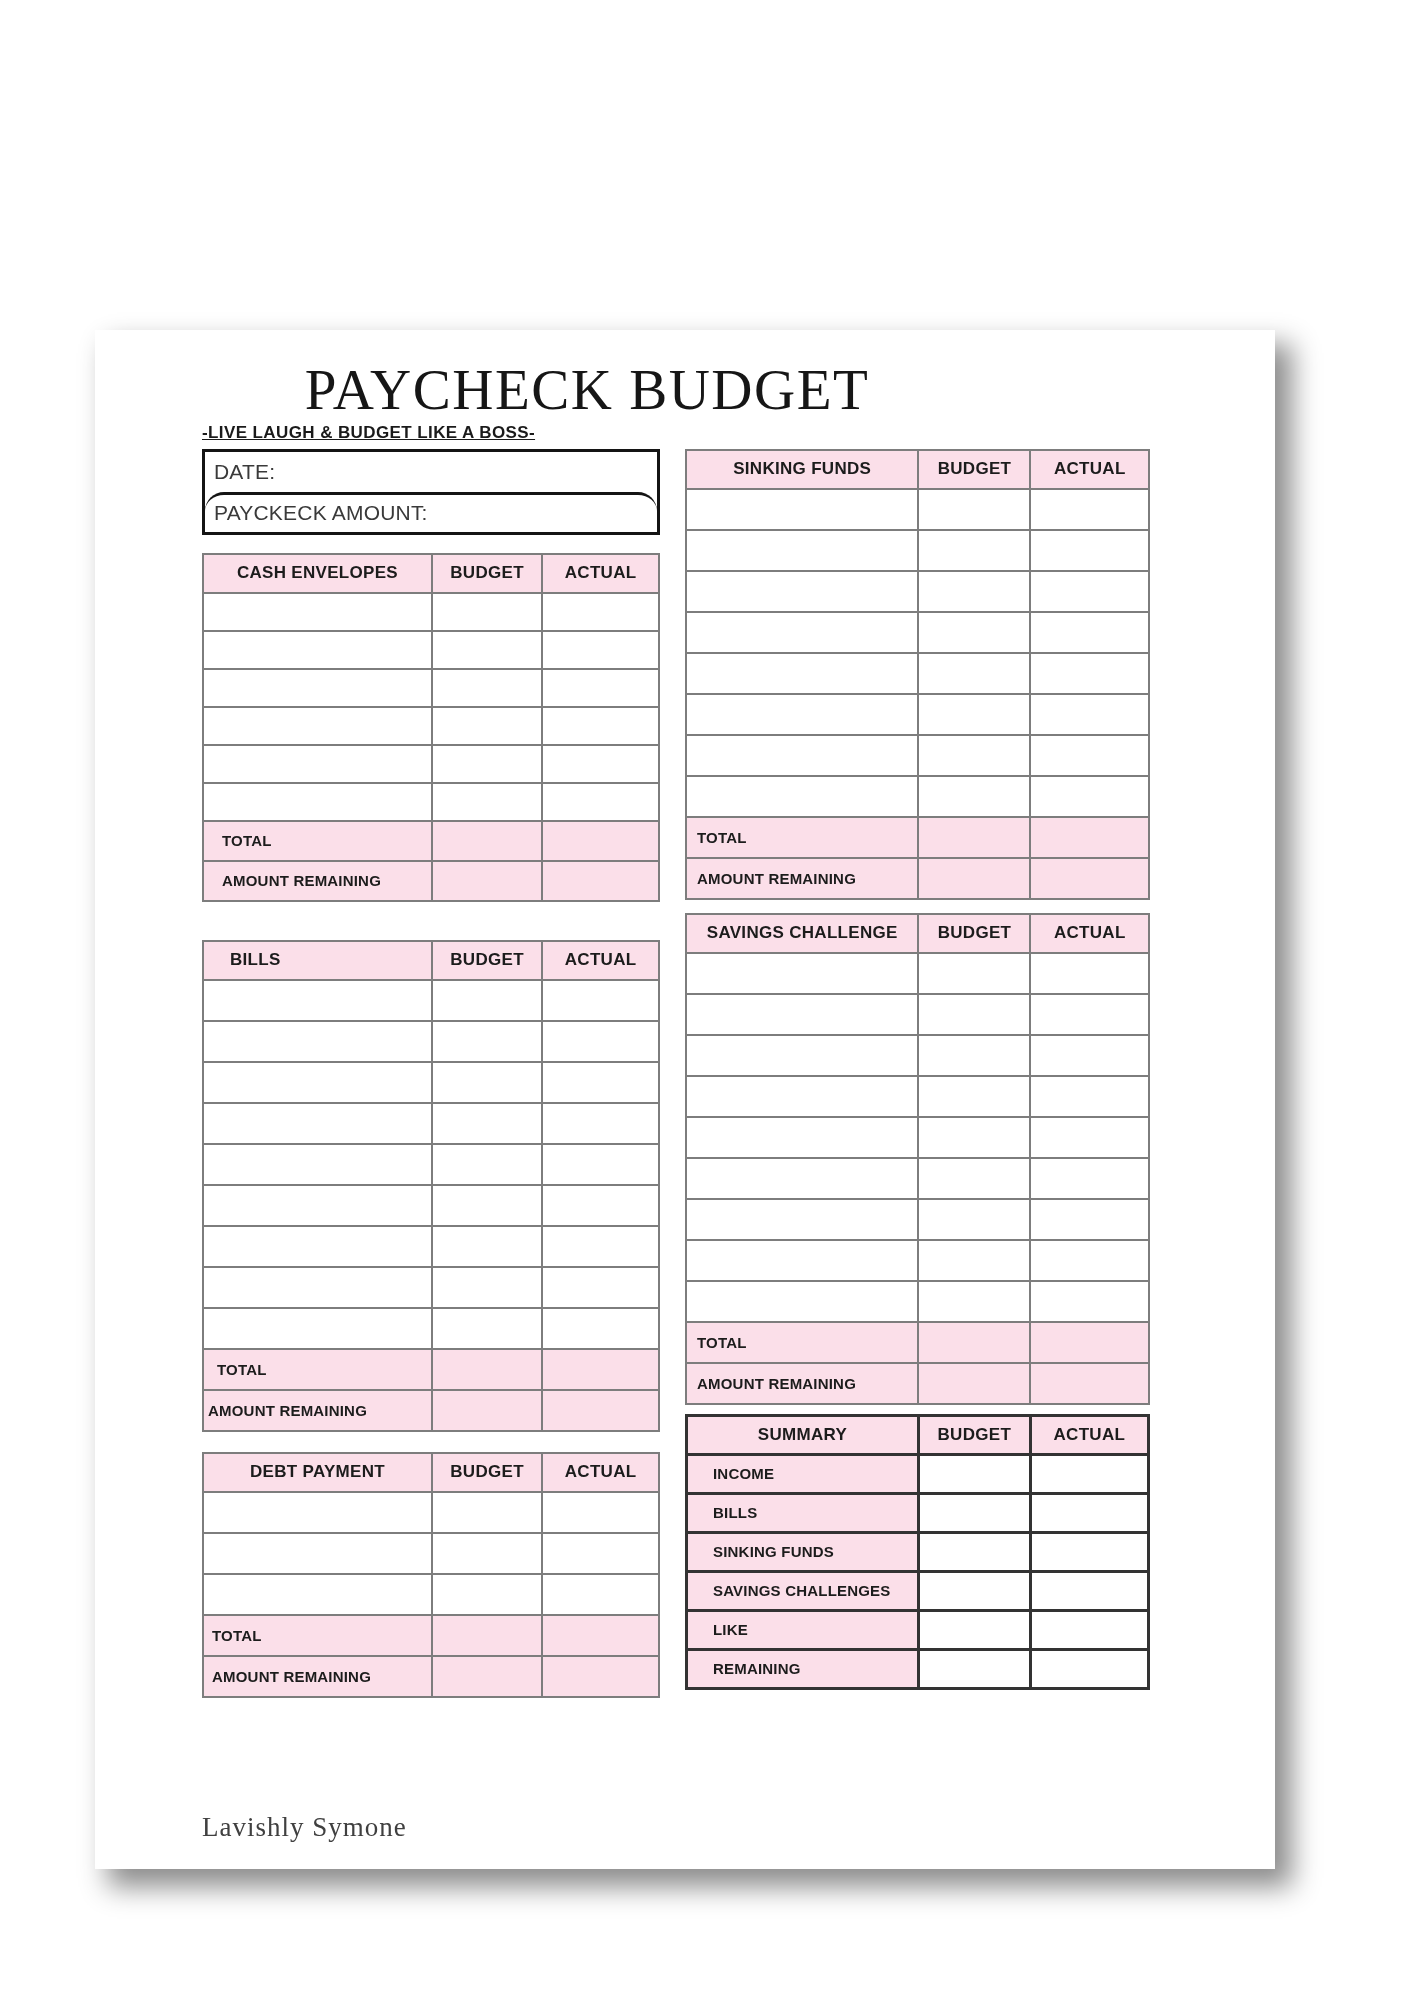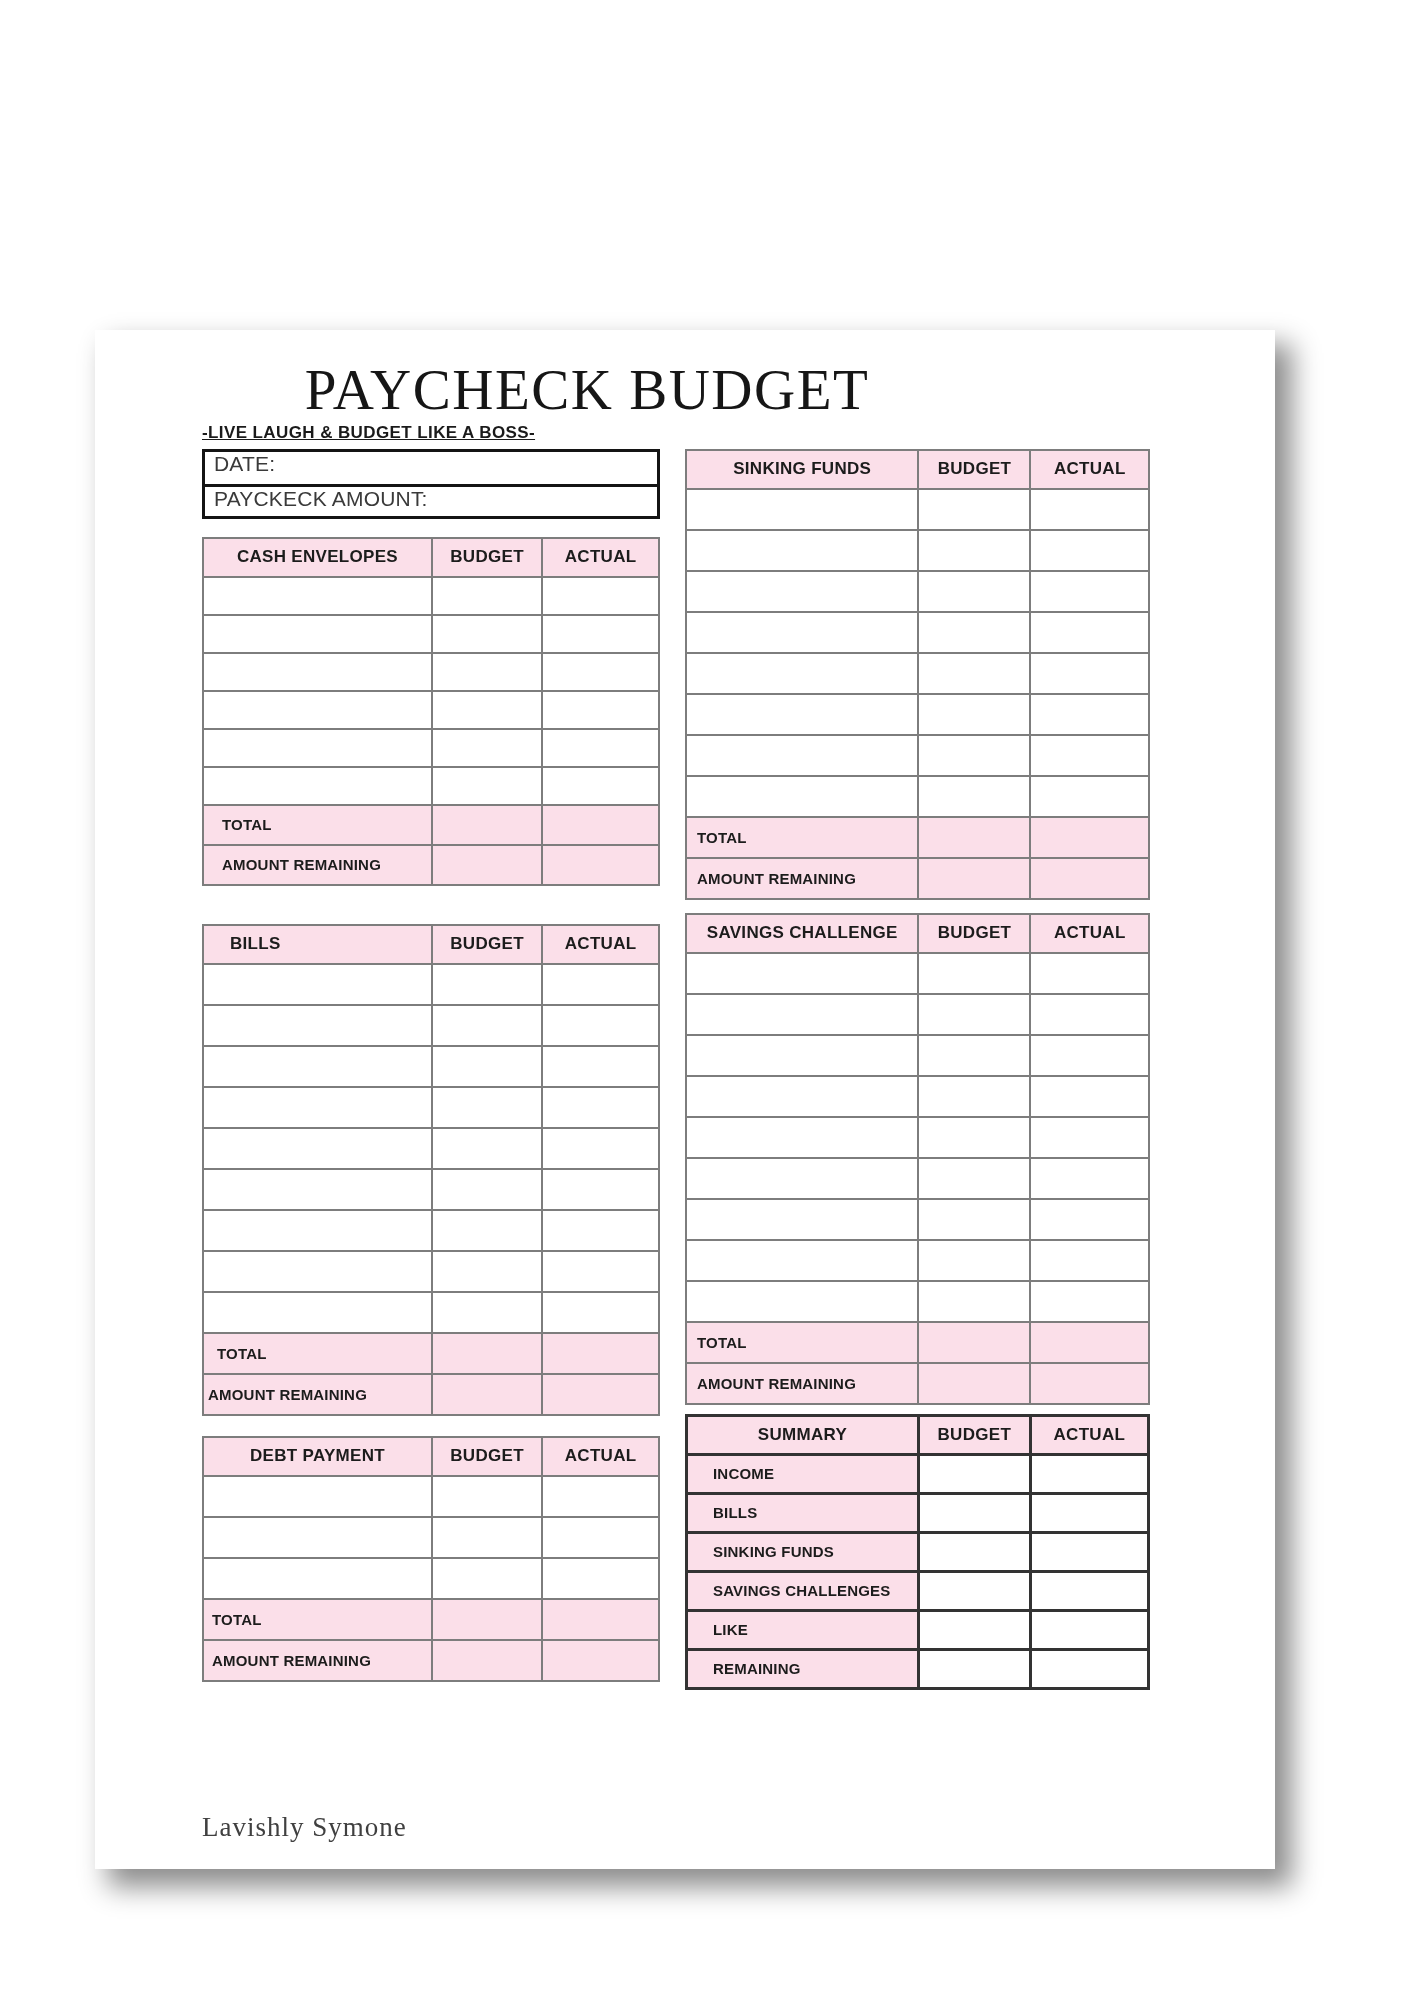--- a/index.html
+++ b/index.html
@@ -35,24 +35,24 @@
     font-size:17px;font-weight:bold;letter-spacing:.4px;color:#1a1a1a;text-decoration:underline;
   }
   .content{
     margin-top:6px;margin-left:107px;width:948px;
     display:grid;grid-template-columns:458px 465px;column-gap:25px;
     align-items:start;
   }
   
   .info-box{border:3px solid var(--box-black);width:100%;}
   .info-row{
-    height:32px;display:flex;align-items:flex-start;padding-left:9px;
+    height:40px;display:flex;align-items:center;padding-left:9px;
     font-size:21px;font-weight:400;color:#3a3a3a;letter-spacing:.2px;
   }
-  .info-row + .info-row{border-top:3px solid var(--box-black);}
+  .info-row + .info-row{border-top:3px solid var(--box-black);border-radius:19px;}
   
   table{border-collapse:collapse;width:100%;table-layout:fixed;}
   td,th{border:2px solid var(--grid);padding:0;background:#fff;}
   th{background:var(--pink);font-size:17px;font-weight:bold;letter-spacing:.3px;color:var(--text);}
   col.c1{width:50.2%;} col.c2{width:24.2%;} col.c3{width:25.6%;}
   th{height:39px;}
   td{height:41px;}
   tr.pink td{background:var(--pink);}
   td.lbl{
     font-size:15px;font-weight:bold;letter-spacing:.2px;

